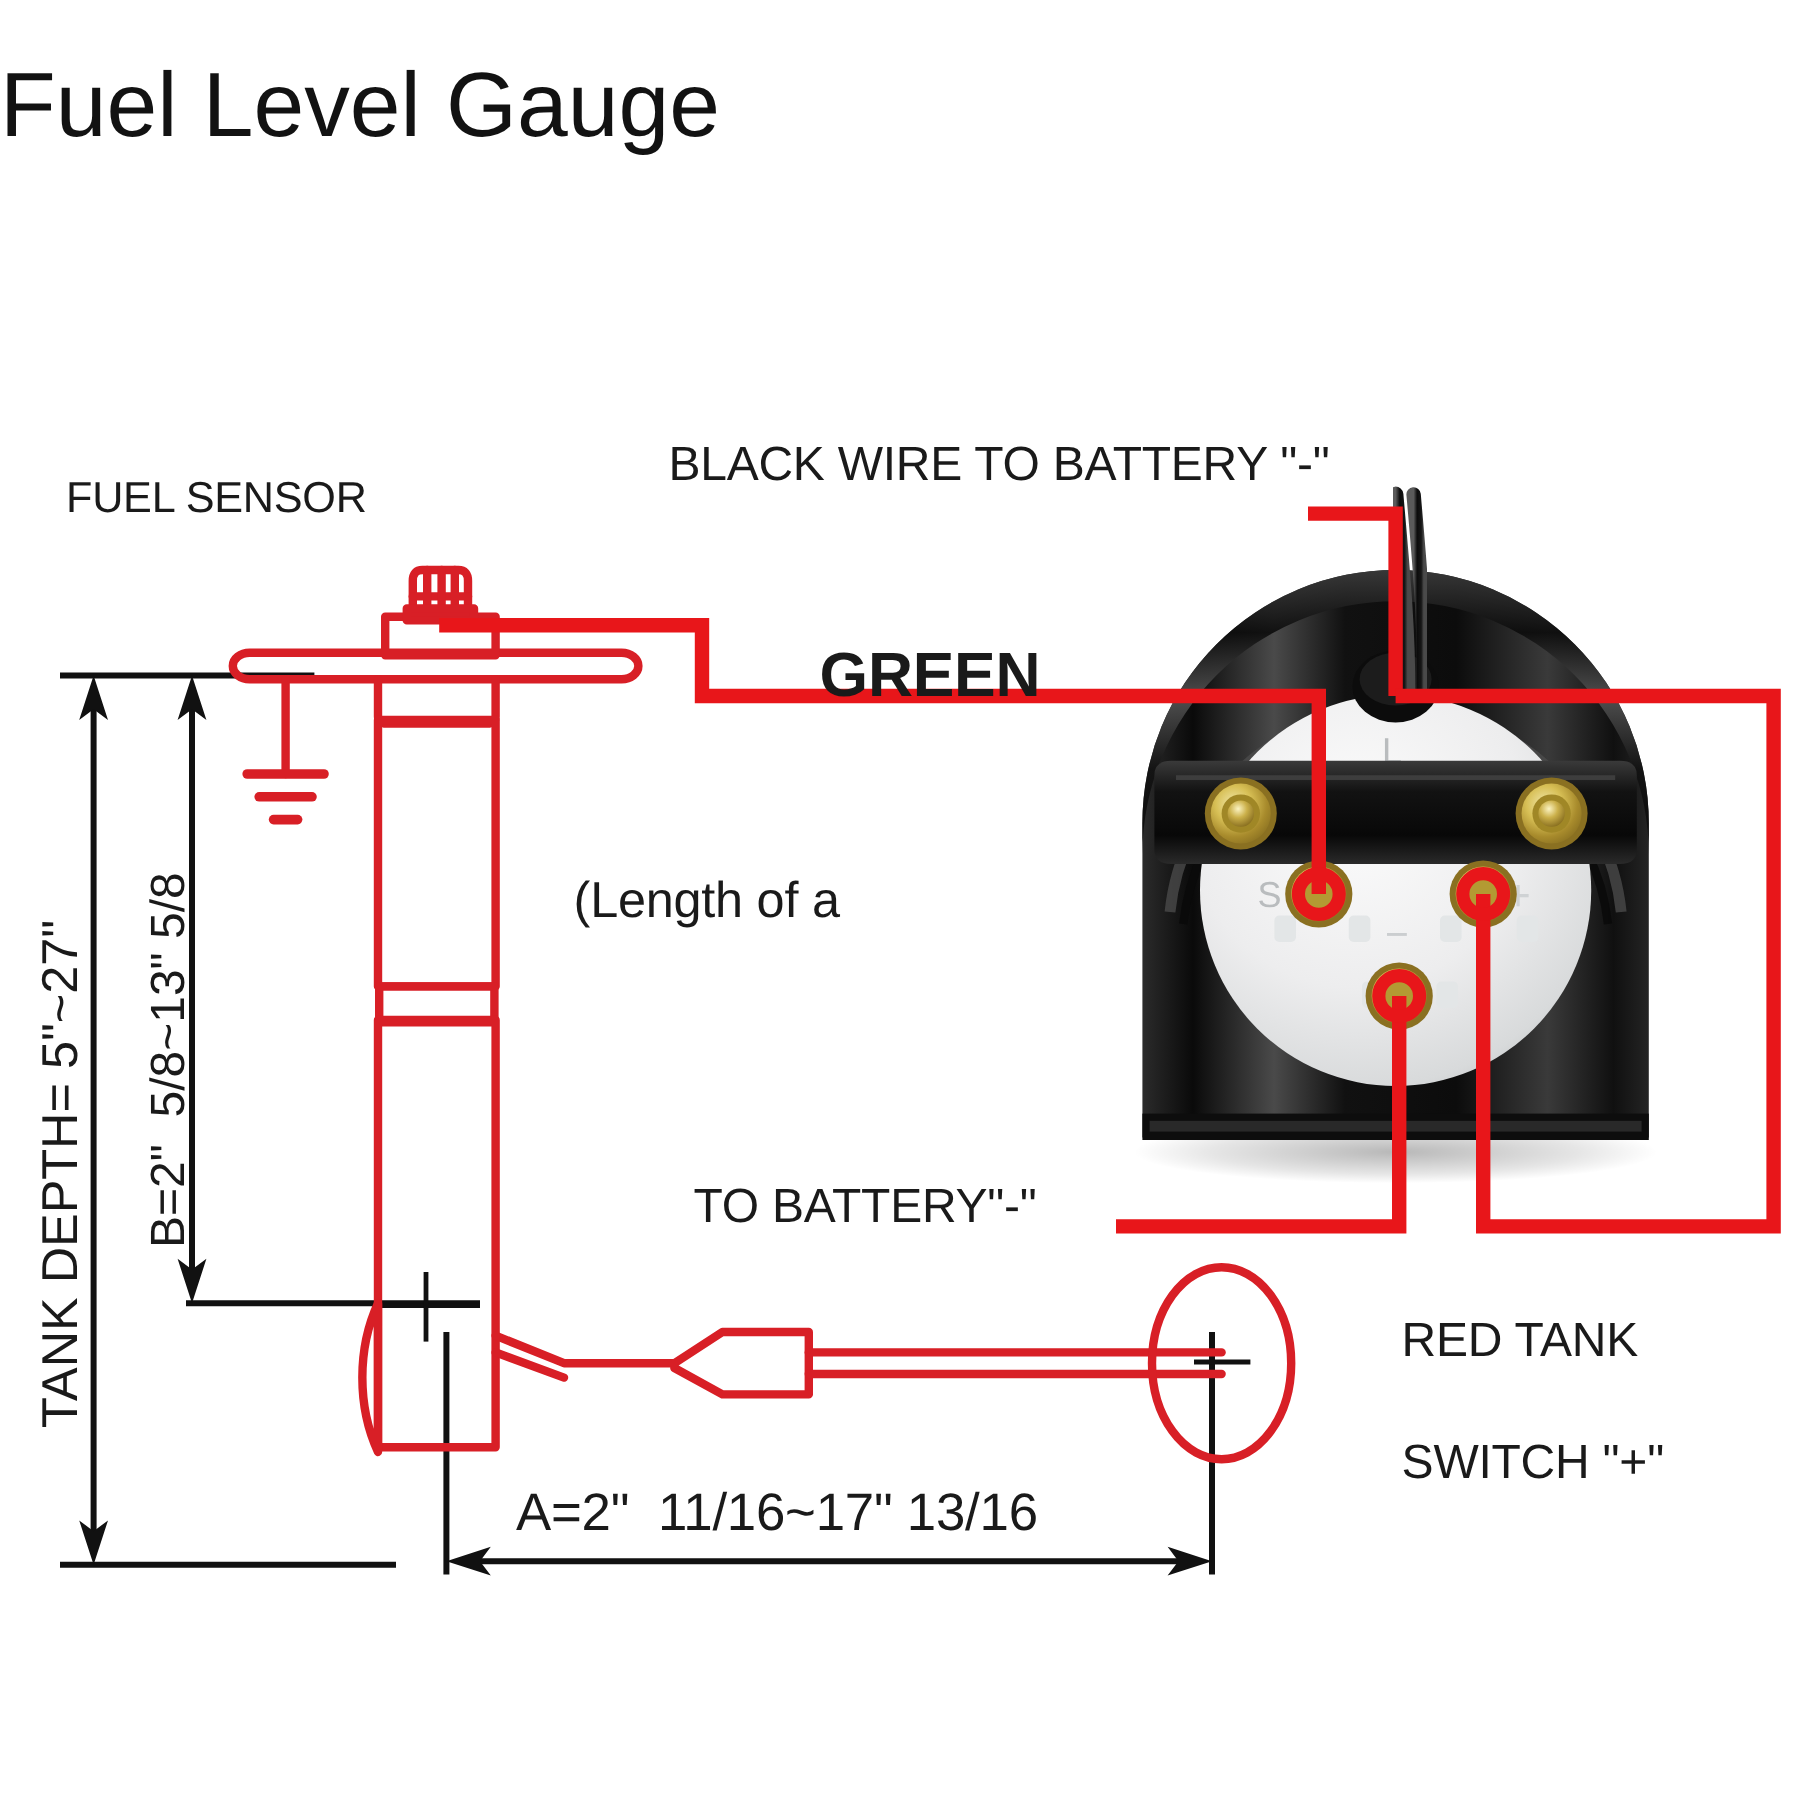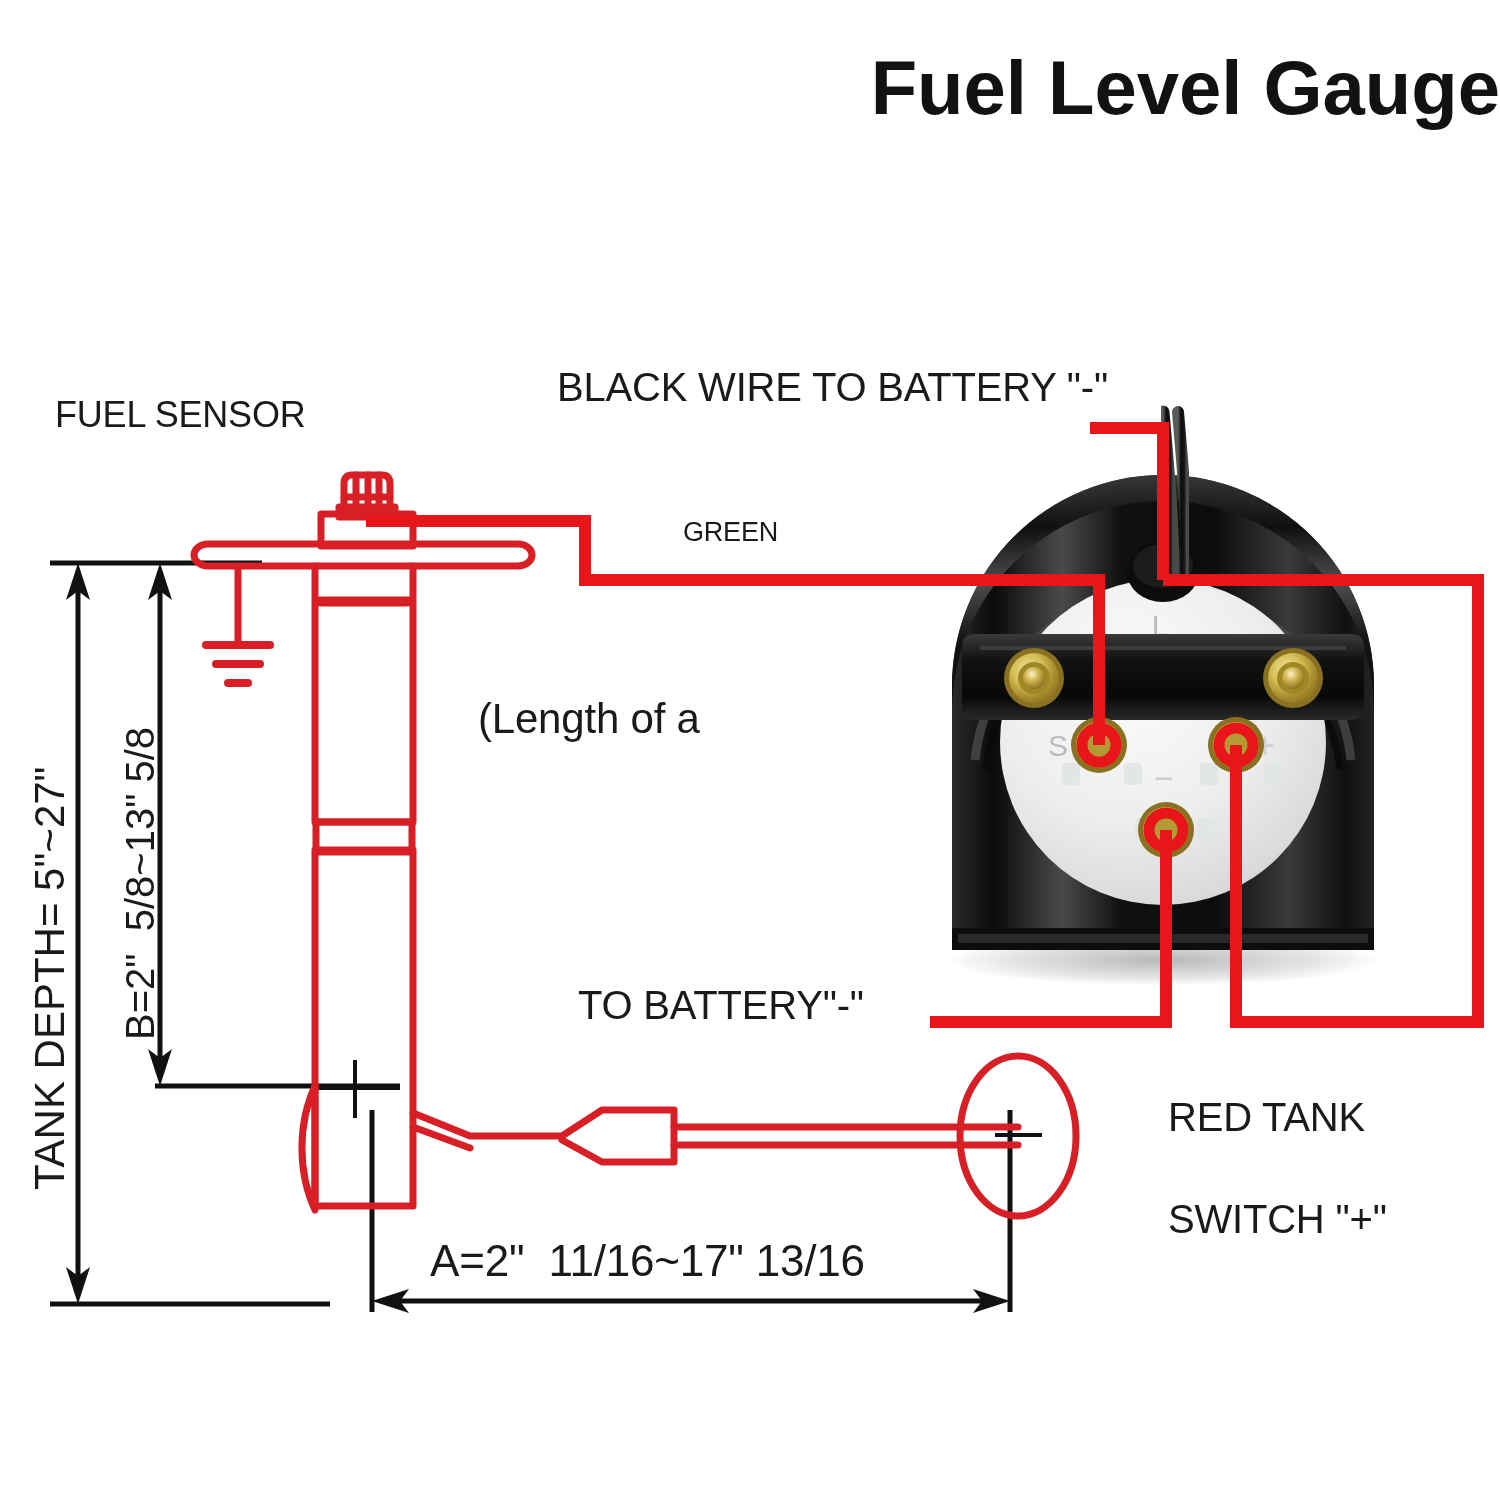--- a/index.html
+++ b/index.html
@@ -26,30 +26,29 @@
     position: absolute;
     color: #1a1a1a;
     font-family: "Liberation Sans", sans-serif;
     white-space: pre;
     line-height: 1.06;
     letter-spacing: -0.2px;
   }
   #title {
     left: 0; top: 48px;
     width: 1500px;
-    text-align: right;
+    text-align: left;
     font-size: 76px;
     letter-spacing: 0px;
     color: #121212;
-    font-weight: bold;
   }
   #lbl-fuel-sensor { left: 55px; top: 396px; font-size: 36px; }
   #lbl-black-wire  { left: 557px; top: 366px; font-size: 40px; }
-  #lbl-green       { left: 683px; top: 518px; font-size: 27px; }
-  #lbl-note        { left: 478px; top: 692px; font-size: 42px; line-height: 1.28; }
+  #lbl-green       { left: 683px; top: 536px; font-size: 52px; font-weight: bold; }
+  #lbl-note        { left: 478px; top: 723px; font-size: 42px; line-height: 1.28; }
   #lbl-to-battery  { left: 578px; top: 984px; font-size: 40px; }
   #lbl-red-wire    { left: 1168px; top: 1092px; font-size: 40px; line-height: 1.27; }
   #lbl-a-dim       { left: 430px; top: 1238px; font-size: 44px; }
 
   .vlbl {
     position: absolute;
     transform-origin: 0 0;
     transform: rotate(-90deg);
     font-size: 42px;
     color: #1a1a1a;

